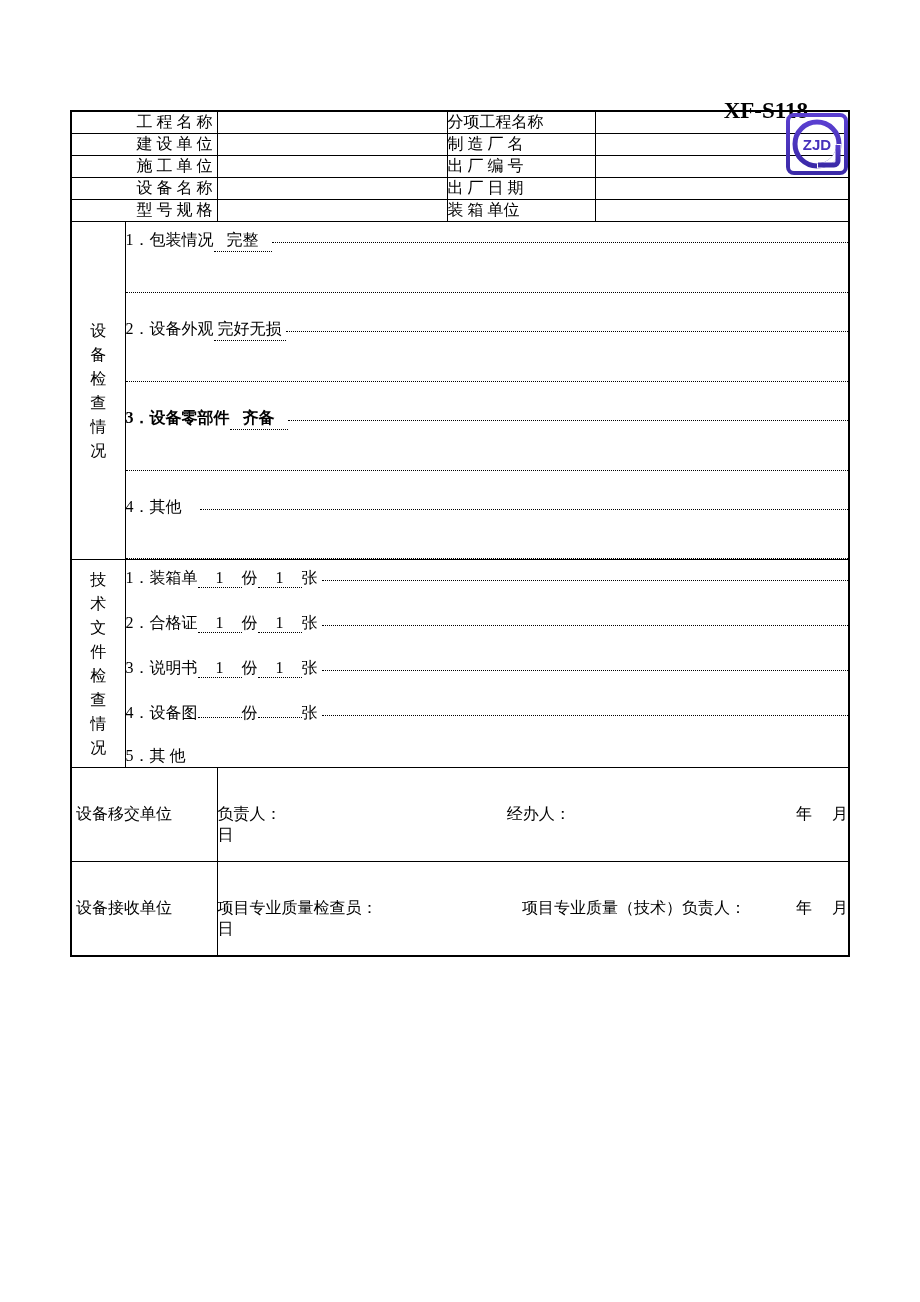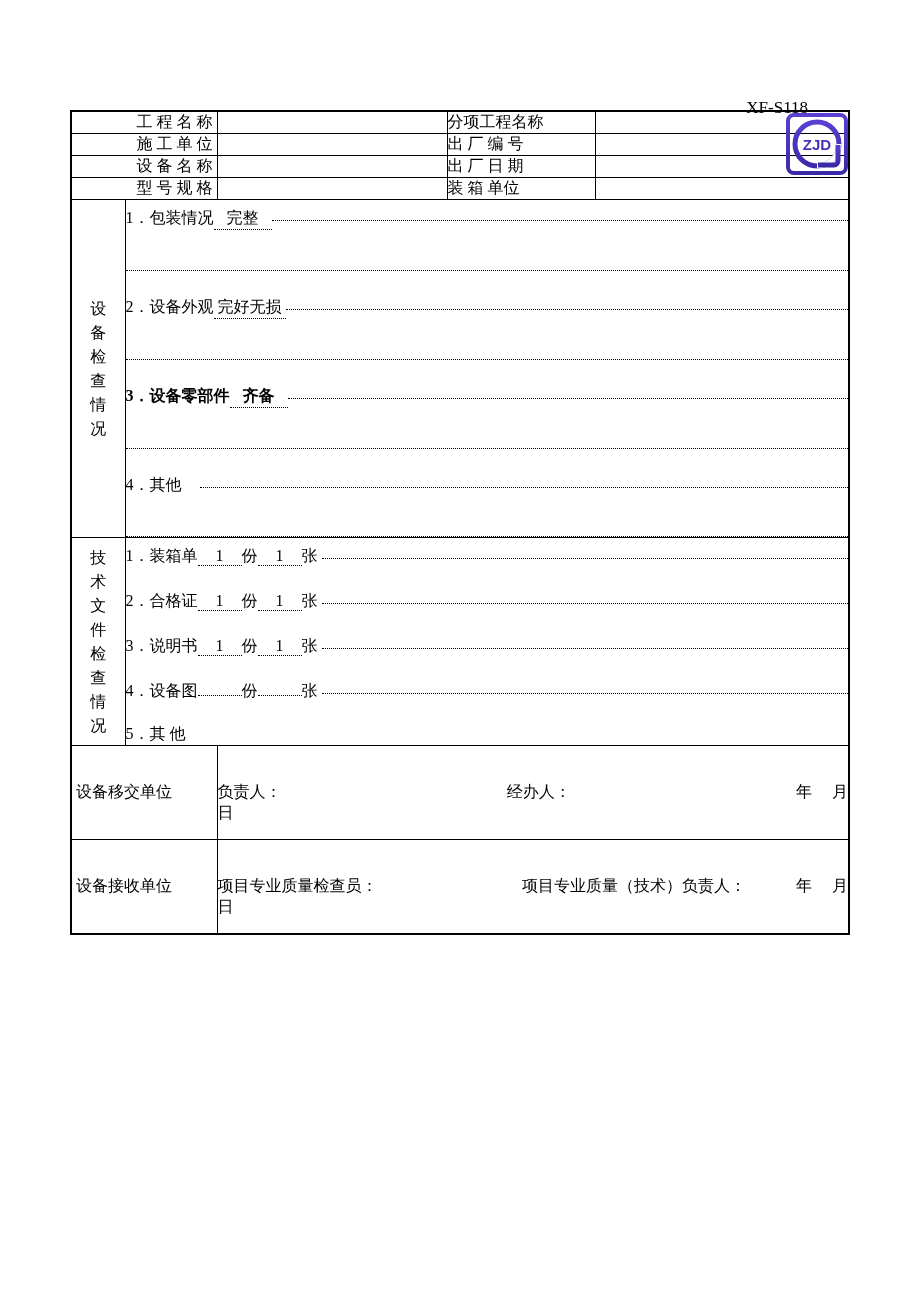--- a/index.html
+++ b/index.html
@@ -1,17 +1,17 @@
 <!DOCTYPE html>
 <html><head>
   <meta charset="utf-8">
   <style>
     body { margin:0; padding:0; background:#fff; font-family:"SimSun","宋体",serif; color:#000; font-size:16px; }
     .page { width:920px; height:1302px; position:relative; box-sizing:border-box; padding:110px 70px 0 70px; }
-    .form-code { position:absolute; top:98px; right:112px; font-family:"Times New Roman",serif; font-weight:normal; font-size:17px; }
+    .form-code { position:absolute; top:98px; right:112px; font-family:"Times New Roman",serif; font-weight:bold; font-size:23px; }
     .logo { position:absolute; top:113px; right:72px; }
     .title { text-align:center; font-size:28px; letter-spacing:14px; padding-bottom:40px; }
     .tbl { width:100%; border-collapse:collapse; border:2px solid #000; }
     .tbl td { border:1px solid #000; padding:0; vertical-align:middle; }
     .cell { padding:8px 6px; min-height:20px; }
     .lbl { text-align:right; letter-spacing:4px; }
     .lbl2 { text-align:left; }
     .vtxt { text-align:center; line-height:1.5; padding:6px; }
     .inspection-row { padding:8px 10px 10px 10px; }
     .line-item { padding:6px 0 8px 0; display:flex; align-items:baseline; }
@@ -52,20 +52,26 @@
         <col style="width:230px">
         <col style="width:148px">
         <col>
       </colgroup>
 
     <tbody>
         <tr>
           <td colspan="2" class="cell lbl">工程名称</td>
           <td class="cell"></td>
           <td class="cell lbl2">分项工程名称</td>
+          <td class="cell"></td>
+        </tr>
+    <tr>
+          <td colspan="2" class="cell lbl">建设单位</td>
+          <td class="cell"></td>
+          <td class="cell lbl2">制 造 厂 名</td>
           <td class="cell"></td>
         </tr>
     <tr>
           <td colspan="2" class="cell lbl">施工单位</td>
           <td class="cell"></td>
           <td class="cell lbl2">出 厂 编 号</td>
           <td class="cell"></td>
         </tr>
     <tr>
           <td colspan="2" class="cell lbl">设备名称</td>

